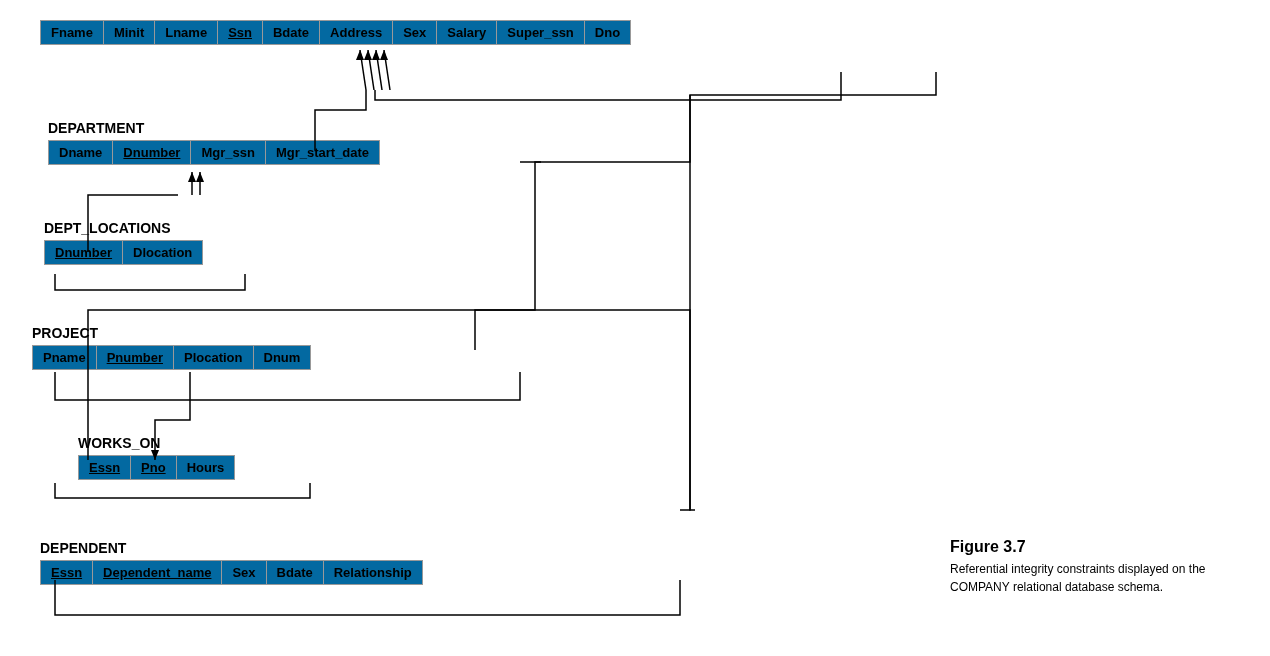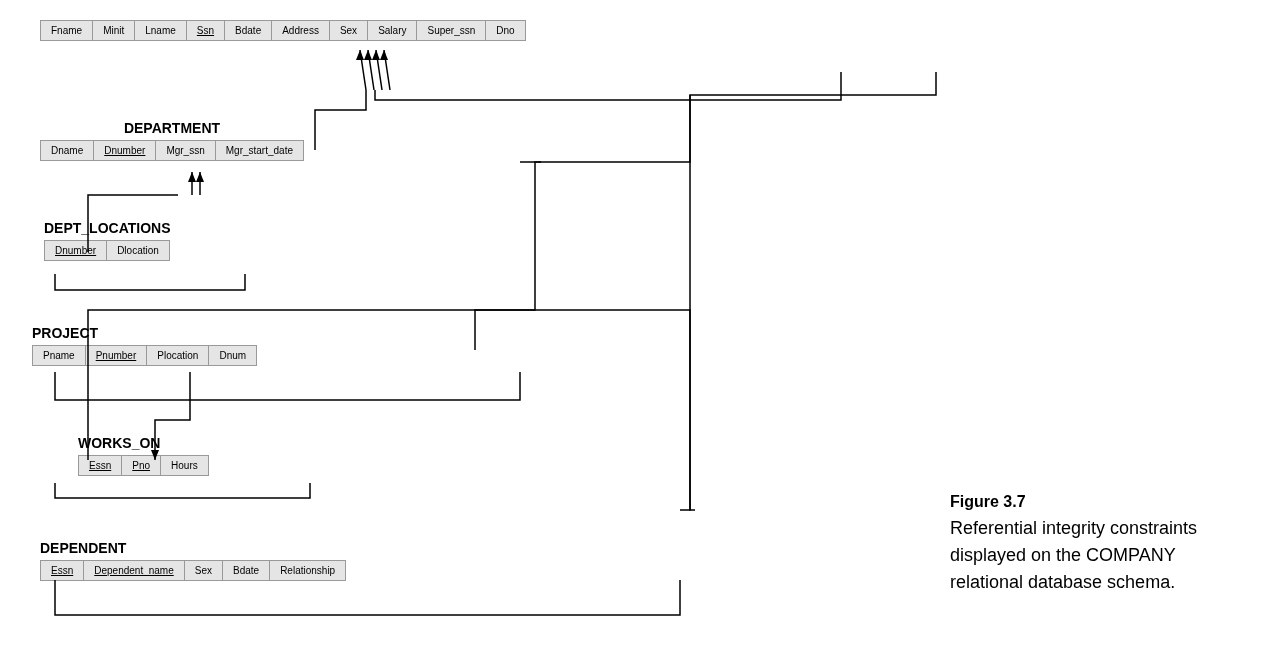--- a/index.html
+++ b/index.html
@@ -23,22 +23,23 @@
     .schema-table {
       display: inline-flex;
       border: 1px solid #999;
       margin-bottom: 0;
     }
 
     .schema-table .cell {
       padding: 4px 10px;
       border-right: 1px solid #999;
       white-space: nowrap;
-      font-size: 10px;
-      background: #e5e5e5;
+      font-size: 13px;
+      background: #0369a1;
+      font-weight: bold;
     }
 
     .schema-table .cell:last-child {
       border-right: none;
     }
 
     .schema-table .cell.underline {
       text-decoration: underline;
     }
 
@@ -62,21 +63,21 @@
       bottom: 60px;
     }
 
     .figure-caption .fig-title {
       font-weight: bold;
       font-size: 16px;
       margin-bottom: 4px;
     }
 
     .figure-caption .fig-text {
-      font-size: 18px;
+      font-size: 12px;
       max-width: 260px;
       line-height: 1.5;
     }
   </style>
 </head>
 <body>
 
 <div class="section" style="left: 40px; top: 20px;">
   <div class="schema-table">
     <div class="cell">Fname</div>
@@ -85,21 +86,21 @@
     <div class="cell underline">Ssn</div>
     <div class="cell">Bdate</div>
     <div class="cell">Address</div>
     <div class="cell">Sex</div>
     <div class="cell">Salary</div>
     <div class="cell">Super_ssn</div>
     <div class="cell">Dno</div>
   </div>
 </div>
 
-<div class="section" style="left: 40px; top: 120px; text-align: center;">
+<div class="section" style="left: 48px; top: 120px;">
   <div class="table-label">DEPARTMENT</div>
   <div class="schema-table">
     <div class="cell">Dname</div>
     <div class="cell underline">Dnumber</div>
     <div class="cell">Mgr_ssn</div>
     <div class="cell">Mgr_start_date</div>
   </div>
 </div>
 
 <div class="section" style="left: 44px; top: 220px;">

